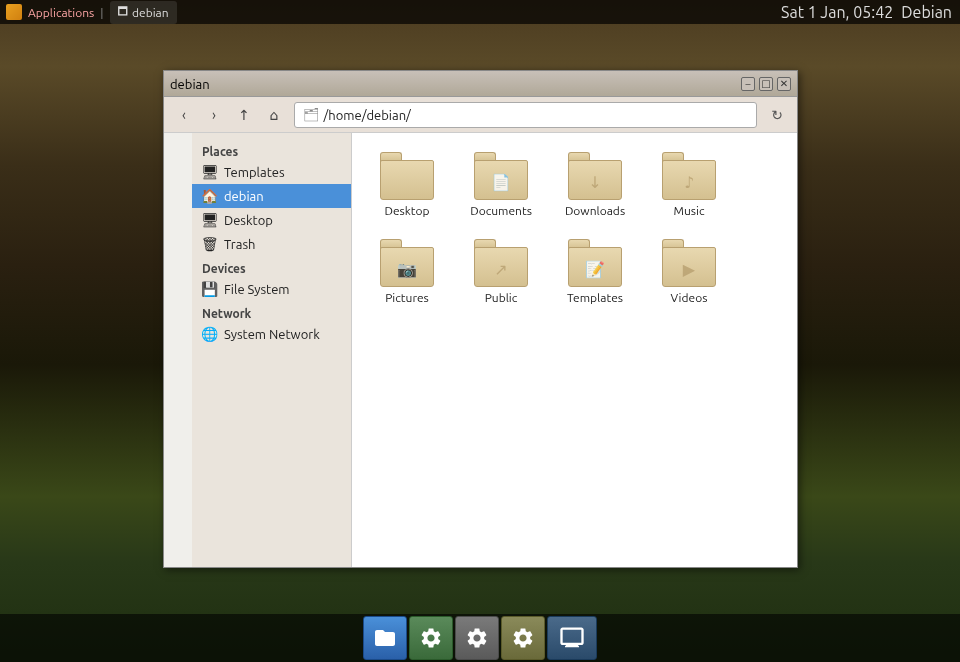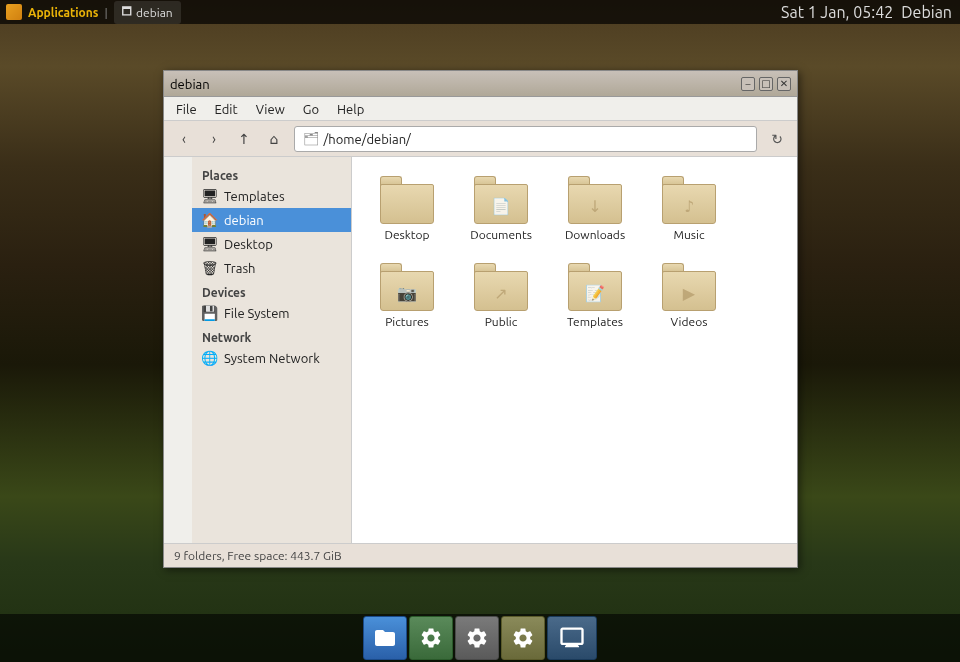--- a/index.html
+++ b/index.html
@@ -41,27 +41,26 @@
       color: #ddd;
       font-size: 12px;
     }
     .taskbar-top-left {
       display: flex;
       align-items: center;
       gap: 6px;
       padding-left: 6px;
     }
     .apps-btn {
-      color: #eab308;
+      color: #fca5a5;
       font-size: 12px;
       cursor: pointer;
       display: flex;
       align-items: center;
       gap: 4px;
-      font-weight: bold;
     }
     .apps-icon {
       width: 16px;
       height: 16px;
       background: linear-gradient(135deg, #e8a020, #d08010);
       border-radius: 2px;
       display: flex;
       align-items: center;
       justify-content: center;
     }
@@ -381,27 +380,20 @@
 
   <div class="window-titlebar">
     <span>debian</span>
     <div class="window-controls">
       <div class="win-btn">–</div>
       <div class="win-btn">□</div>
       <div class="win-btn">✕</div>
     </div>
   </div>
 
-  <div class="menubar">
-    <span class="menu-item">File</span>
-    <span class="menu-item">Edit</span>
-    <span class="menu-item">View</span>
-    <span class="menu-item">Go</span>
-    <span class="menu-item">Help</span>
-  </div>
 
   <div class="toolbar">
     <div class="tool-btn">‹</div>
     <div class="tool-btn">›</div>
     <div class="tool-btn">↑</div>
     <div class="tool-btn">⌂</div>
     <div class="location-bar">
       <span class="location-icon">🗂</span>
       <span>/home/debian/</span>
     </div>
@@ -504,23 +496,20 @@
           <div class="folder-icon">
             <div class="folder-tab"></div>
             <div class="folder-body"></div>
             <div class="folder-icon-overlay">▶</div>
           </div>
           <span class="file-name">Videos</span>
         </div>
       </div>
   </div>
 
-  <div class="status-bar">
-    <span>9 folders, Free space: 443.7 GiB</span>
-  </div>
 </div>
 
 <div class="taskbar-bottom">
   <div class="taskbar-btn taskbar-btn-files">
     <svg width="24" height="24" viewBox="0 0 24 24" fill="white">
       <path d="M10 4H4c-1.1 0-2 .9-2 2v12c0 1.1.9 2 2 2h16c1.1 0 2-.9 2-2V8c0-1.1-.9-2-2-2h-8l-2-2z"></path>
     </svg>
   </div>
   <div class="taskbar-btn taskbar-btn-gear">
     <svg width="24" height="24" viewBox="0 0 24 24" fill="white">

